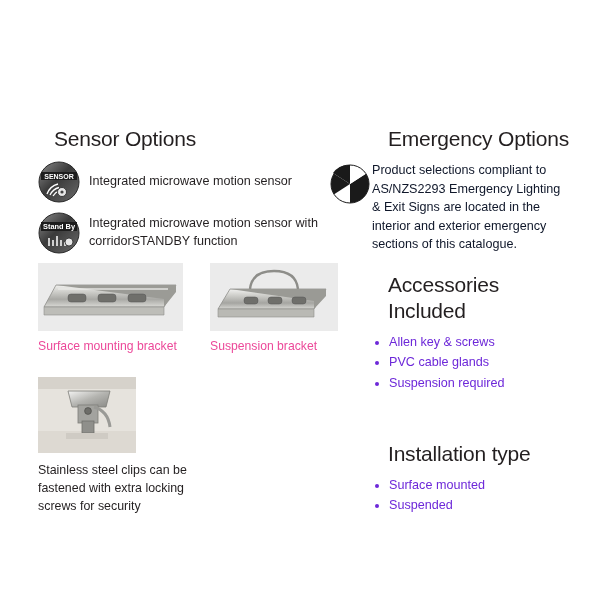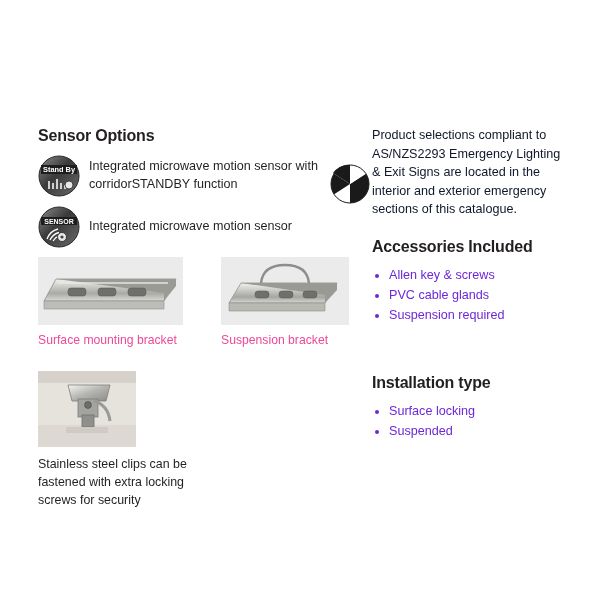--- a/index.html
+++ b/index.html
@@ -26,23 +26,23 @@
     top: 126px;
     width: 300px;
   }
   .col-right {
     position: absolute;
     left: 372px;
     top: 126px;
     width: 200px;
   }
   h2.section-title {
-    font-size: 16px;
-    font-weight: bold;
-    margin: 0 0 9px 0;
+    font-size: 21px;
+    font-weight: normal;
+    margin: 0 0 9px 16px;
     letter-spacing: -0.2px;
     line-height: 1.25;
     color: #231f20;
   }
   p.body-text {
     font-size: 12.6px;
     line-height: 1.47;
     margin: 0;
     color: #0f172a;
   }
@@ -94,21 +94,21 @@
     align-items: flex-end;
     margin-top: 8px;
   }
   .img-cap {
     font-size: 12.2px;
     color: #ec4899;
     margin-top: 8px;
     line-height: 1.3;
   }
   .bracket-block { width: 145px; margin-right: 27px; }
-  .susp-block { width: 140px; margin-left: 11px; }
+  .susp-block { width: 140px; }
 
   .photo {
     display: block;
     background: #e9e9e9;
   }
 
   .clip-photo-wrap {
     margin-top: 22px;
     width: 100px;
   }
@@ -128,20 +128,45 @@
   }
 </style>
 </head>
 <body>
 
 <div class="page">
 
   <div class="col-left">
 
     <h2 class="section-title">Sensor Options</h2>
+
+    <div class="sensor-row">
+      <div class="sensor-badge">
+        <svg width="42" height="42" viewBox="0 0 42 42" aria-hidden="true">
+          <defs>
+            <linearGradient id="mg1" x1="0" y1="0" x2="1" y2="1">
+              <stop offset="0%" stop-color="#8d8d8d"></stop>
+              <stop offset="45%" stop-color="#3a3a3a"></stop>
+              <stop offset="100%" stop-color="#6b6b6b"></stop>
+            </linearGradient>
+          </defs>
+          <circle cx="21" cy="21" r="20" fill="url(#mg1)" stroke="#2a2a2a" stroke-width="1"></circle>
+          <rect x="3" y="11" width="36" height="8" fill="#1d1d1d"></rect>
+          <text x="21" y="17.6" font-family="Liberation Sans, sans-serif" font-size="7" font-weight="bold" fill="#ffffff" text-anchor="middle">SENSOR</text>
+          <g stroke="#ffffff" stroke-width="1.3" fill="none">
+            <path d="M9 33 q3 -8 11 -10"></path>
+            <path d="M12 34 q3 -6 9 -7.5"></path>
+            <path d="M15 35 q2.5 -4 6 -5"></path>
+          </g>
+          <circle cx="24" cy="31" r="4.5" fill="#e8e8e8" stroke="#222" stroke-width="0.8"></circle>
+          <circle cx="24" cy="31" r="1.6" fill="#444"></circle>
+        </svg>
+      </div>
+      <div class="sensor-text">Integrated microwave motion sensor</div>
+    </div>
 
     <div class="sensor-row">
       <div class="sensor-badge">
         <svg width="42" height="42" viewBox="0 0 42 42" aria-hidden="true">
           <defs>
             <linearGradient id="mg2" x1="0" y1="0" x2="1" y2="1">
               <stop offset="0%" stop-color="#8d8d8d"></stop>
               <stop offset="45%" stop-color="#3a3a3a"></stop>
               <stop offset="100%" stop-color="#6b6b6b"></stop>
             </linearGradient>
@@ -155,45 +180,20 @@
             <line x1="19" y1="34" x2="19" y2="24"></line>
             <line x1="23" y1="34" x2="23" y2="28"></line>
             <line x1="27" y1="34" x2="27" y2="30"></line>
           </g>
           <circle cx="31" cy="30" r="4" fill="#e8e8e8" stroke="#222" stroke-width="0.8"></circle>
         </svg>
       </div>
       <div class="sensor-text">Integrated microwave motion sensor with corridorSTANDBY function</div>
     </div>
 
-    <div class="sensor-row">
-      <div class="sensor-badge">
-        <svg width="42" height="42" viewBox="0 0 42 42" aria-hidden="true">
-          <defs>
-            <linearGradient id="mg1" x1="0" y1="0" x2="1" y2="1">
-              <stop offset="0%" stop-color="#8d8d8d"></stop>
-              <stop offset="45%" stop-color="#3a3a3a"></stop>
-              <stop offset="100%" stop-color="#6b6b6b"></stop>
-            </linearGradient>
-          </defs>
-          <circle cx="21" cy="21" r="20" fill="url(#mg1)" stroke="#2a2a2a" stroke-width="1"></circle>
-          <rect x="3" y="11" width="36" height="8" fill="#1d1d1d"></rect>
-          <text x="21" y="17.6" font-family="Liberation Sans, sans-serif" font-size="7" font-weight="bold" fill="#ffffff" text-anchor="middle">SENSOR</text>
-          <g stroke="#ffffff" stroke-width="1.3" fill="none">
-            <path d="M9 33 q3 -8 11 -10"></path>
-            <path d="M12 34 q3 -6 9 -7.5"></path>
-            <path d="M15 35 q2.5 -4 6 -5"></path>
-          </g>
-          <circle cx="24" cy="31" r="4.5" fill="#e8e8e8" stroke="#222" stroke-width="0.8"></circle>
-          <circle cx="24" cy="31" r="1.6" fill="#444"></circle>
-        </svg>
-      </div>
-      <div class="sensor-text">Integrated microwave motion sensor</div>
-    </div>
-
 
     <div class="img-row">
 
       <div class="bracket-block">
         <svg class="photo" width="145" height="68" viewBox="0 0 145 68">
           <rect x="0" y="0" width="145" height="68" fill="#ebebeb"></rect>
           <defs>
             <linearGradient id="brk" x1="0" y1="0" x2="0" y2="1">
               <stop offset="0%" stop-color="#f1f1ef"></stop>
               <stop offset="30%" stop-color="#cfcfcb"></stop>
@@ -258,20 +258,21 @@
         <circle cx="50" cy="34" r="3.4" fill="#6d6d69" stroke="#4d4d49" stroke-width="0.7"></circle>
         <rect x="28" y="56" width="42" height="6" fill="#cfcbc4"></rect>
       </svg>
       <div class="clip-caption">Stainless steel clips can be fastened with extra locking screws for security</div>
     </div>
   </div>
 
   <div class="col-right">
 
     <div class="emergency-wrap">
+      <h2 class="section-title">Emergency Options</h2>
       <div class="emergency-icon">
         <svg width="40" height="40" viewBox="0 0 40 40" aria-hidden="true">
           <circle cx="20" cy="20" r="19" fill="#1a1a1a"></circle>
           <path d="M20 20 L3 9 A19 19 0 0 1 37 9 Z" fill="#ffffff" transform="rotate(0 20 20)"></path>
           <path d="M20 20 L3 9 A19 19 0 0 1 20 1 Z" fill="#1a1a1a"></path>
           <path d="M20 20 L20 1 A19 19 0 0 1 37 9 Z" fill="#ffffff"></path>
           <path d="M20 20 L3 31 A19 19 0 0 0 20 39 Z" fill="#ffffff"></path>
           <circle cx="20" cy="20" r="19" fill="none" stroke="#1a1a1a" stroke-width="1"></circle>
         </svg>
       </div>
@@ -280,21 +281,21 @@
 
     <h2 class="section-title" style="margin-top:18px;">Accessories Included</h2>
     <ul class="bullets">
       <li>Allen key &amp; screws</li>
       <li>PVC cable glands</li>
       <li>Suspension required</li>
     </ul>
 
     <h2 class="section-title" style="margin-top:48px;">Installation type</h2>
     <ul class="bullets">
-      <li>Surface locking</li>
+      <li>Surface mounted</li>
       <li style="list-style:disc;">
         <span>Suspended</span><br>
       </li>
     </ul>
   </div>
 
   <div class="fadeout" style="top:512px;"></div>
 </div>
 
 </body></html>

